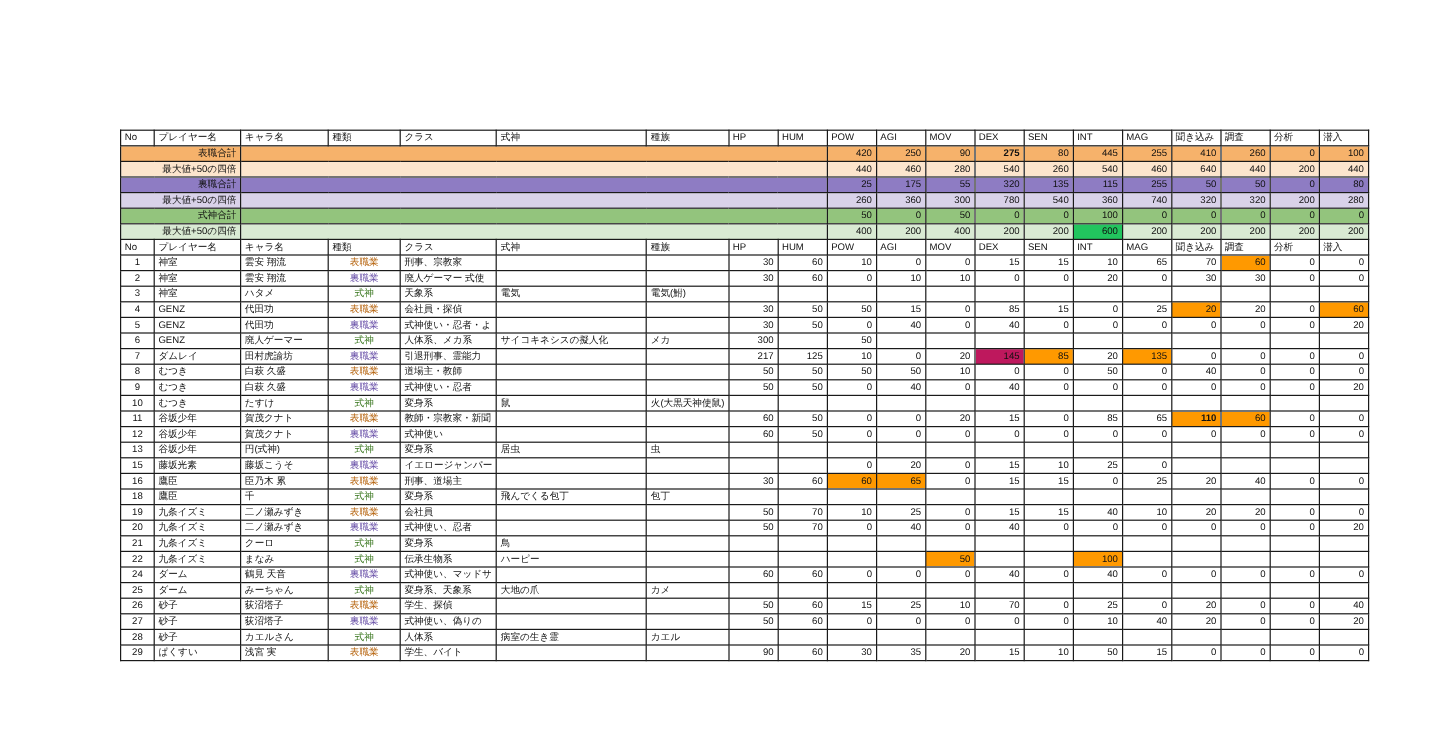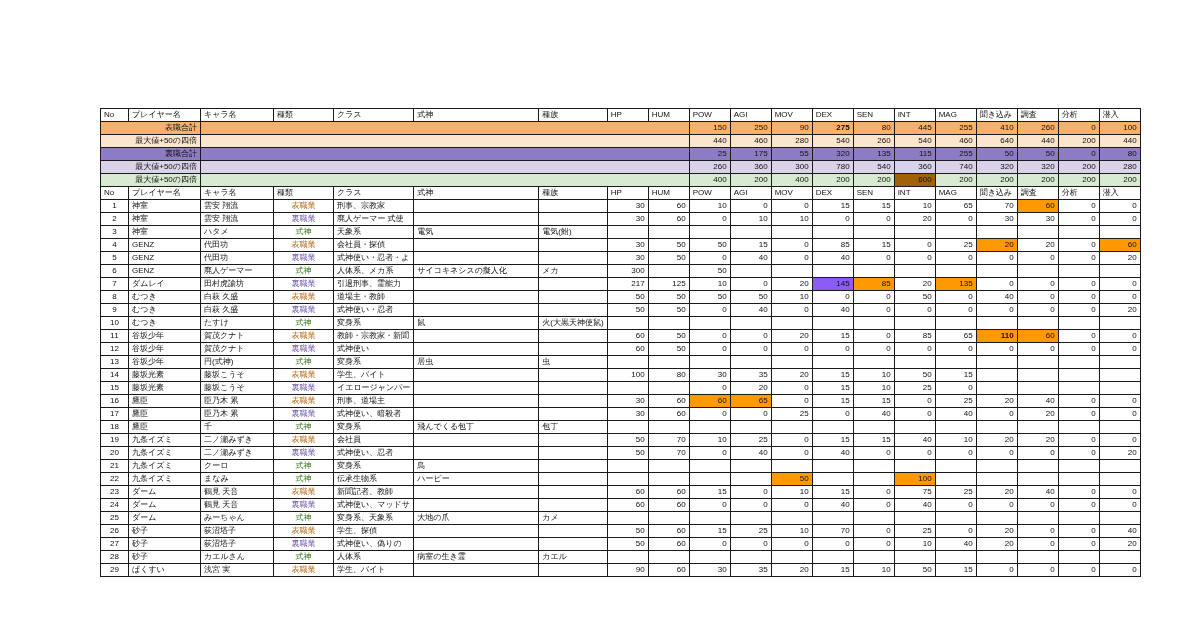--- a/index.html
+++ b/index.html
@@ -70,21 +70,21 @@
           <th class="colhead">INT</th>
           <th class="colhead">MAG</th>
           <th class="colhead">聞き込み</th>
           <th class="colhead">調査</th>
           <th class="colhead">分析</th>
           <th class="colhead">潜入</th>
         </tr>
         <tr>
           <td class="sum-label" colspan="2" style="background: rgb(246, 178, 107);">表職合計</td>
           <td colspan="7" style="background: rgb(246, 178, 107);"></td>
-          <td class="num" style="background: rgb(246, 178, 107);">150</td>
+          <td class="num" style="background: rgb(246, 178, 107);">420</td>
           <td class="num" style="background: rgb(246, 178, 107);">250</td>
           <td class="num" style="background: rgb(246, 178, 107);">90</td>
           <td class="num" style="background: rgb(246, 178, 107); font-weight: bold;">275</td>
           <td class="num" style="background: rgb(246, 178, 107);">80</td>
           <td class="num" style="background: rgb(246, 178, 107);">445</td>
           <td class="num" style="background: rgb(246, 178, 107);">255</td>
           <td class="num" style="background: rgb(246, 178, 107);">410</td>
           <td class="num" style="background: rgb(246, 178, 107);">260</td>
           <td class="num" style="background: rgb(246, 178, 107);">0</td>
           <td class="num" style="background: rgb(246, 178, 107);">100</td>
@@ -128,28 +128,43 @@
           <td class="num" style="background: rgb(217, 210, 233);">780</td>
           <td class="num" style="background: rgb(217, 210, 233);">540</td>
           <td class="num" style="background: rgb(217, 210, 233);">360</td>
           <td class="num" style="background: rgb(217, 210, 233);">740</td>
           <td class="num" style="background: rgb(217, 210, 233);">320</td>
           <td class="num" style="background: rgb(217, 210, 233);">320</td>
           <td class="num" style="background: rgb(217, 210, 233);">200</td>
           <td class="num" style="background: rgb(217, 210, 233);">280</td>
         </tr>
         <tr>
+          <td class="sum-label" colspan="2" style="background: rgb(147, 196, 125);">式神合計</td>
+          <td colspan="7" style="background: rgb(147, 196, 125);"></td>
+          <td class="num" style="background: rgb(147, 196, 125);">50</td>
+          <td class="num" style="background: rgb(147, 196, 125);">0</td>
+          <td class="num" style="background: rgb(147, 196, 125);">50</td>
+          <td class="num" style="background: rgb(147, 196, 125);">0</td>
+          <td class="num" style="background: rgb(147, 196, 125);">0</td>
+          <td class="num" style="background: rgb(147, 196, 125);">100</td>
+          <td class="num" style="background: rgb(147, 196, 125);">0</td>
+          <td class="num" style="background: rgb(147, 196, 125);">0</td>
+          <td class="num" style="background: rgb(147, 196, 125);">0</td>
+          <td class="num" style="background: rgb(147, 196, 125);">0</td>
+          <td class="num" style="background: rgb(147, 196, 125);">0</td>
+        </tr>
+        <tr>
           <td class="sum-label" colspan="2" style="background: rgb(217, 234, 211);">最大値+50の四倍</td>
           <td colspan="7" style="background: rgb(217, 234, 211);"></td>
           <td class="num" style="background: rgb(217, 234, 211);">400</td>
           <td class="num" style="background: rgb(217, 234, 211);">200</td>
           <td class="num" style="background: rgb(217, 234, 211);">400</td>
           <td class="num" style="background: rgb(217, 234, 211);">200</td>
           <td class="num" style="background: rgb(217, 234, 211);">200</td>
-          <td class="num" style="background: #a16207;">600</td>
+          <td class="num" style="background: #22c55e;">600</td>
           <td class="num" style="background: rgb(217, 234, 211);">200</td>
           <td class="num" style="background: rgb(217, 234, 211);">200</td>
           <td class="num" style="background: rgb(217, 234, 211);">200</td>
           <td class="num" style="background: rgb(217, 234, 211);">200</td>
           <td class="num" style="background: rgb(217, 234, 211);">200</td>
         </tr>
         <tr>
           <th class="colhead">No</th>
           <th class="colhead">プレイヤー名</th>
           <th class="colhead">キャラ名</th>
@@ -309,21 +324,21 @@
           <td>田村虎諭坊</td>
           <td class="type-cell" style="color: rgb(103, 78, 167);">裏職業</td>
           <td>引退刑事、霊能力</td>
           <td></td>
           <td></td>
           <td class="num">217</td>
           <td class="num">125</td>
           <td class="num">10</td>
           <td class="num">0</td>
           <td class="num">20</td>
-          <td class="num" style="background: #8b5cf6;">145</td>
+          <td class="num" style="background: #be185d;">145</td>
           <td class="num" style="background: rgb(255, 153, 0);">85</td>
           <td class="num">20</td>
           <td class="num" style="background: rgb(255, 153, 0);">135</td>
           <td class="num">0</td>
           <td class="num">0</td>
           <td class="num">0</td>
           <td class="num">0</td>
         </tr>
         <tr>
           <td class="ctr">8</td>
@@ -451,42 +466,20 @@
           <td class="num"></td>
           <td class="num"></td>
           <td class="num"></td>
           <td class="num"></td>
           <td class="num"></td>
           <td class="num"></td>
           <td class="num"></td>
           <td class="num"></td>
         </tr>
         <tr>
-          <td class="ctr">14</td>
-          <td>藤坂光素</td>
-          <td>藤坂こうそ</td>
-          <td class="type-cell" style="color: rgb(180, 95, 6);">表職業</td>
-          <td>学生、バイト</td>
-          <td></td>
-          <td></td>
-          <td class="num">100</td>
-          <td class="num">80</td>
-          <td class="num">30</td>
-          <td class="num">35</td>
-          <td class="num">20</td>
-          <td class="num">15</td>
-          <td class="num">10</td>
-          <td class="num">50</td>
-          <td class="num">15</td>
-          <td class="num"></td>
-          <td class="num"></td>
-          <td class="num"></td>
-          <td class="num"></td>
-        </tr>
-        <tr>
           <td class="ctr">15</td>
           <td>藤坂光素</td>
           <td>藤坂こうそ</td>
           <td class="type-cell" style="color: rgb(103, 78, 167);">裏職業</td>
           <td>イエロージャンパー</td>
           <td></td>
           <td></td>
           <td class="num"></td>
           <td class="num"></td>
           <td class="num">0</td>
@@ -517,42 +510,20 @@
           <td class="num">15</td>
           <td class="num">15</td>
           <td class="num">0</td>
           <td class="num">25</td>
           <td class="num">20</td>
           <td class="num">40</td>
           <td class="num">0</td>
           <td class="num">0</td>
         </tr>
         <tr>
-          <td class="ctr">17</td>
-          <td>鷹臣</td>
-          <td>臣乃木 累</td>
-          <td class="type-cell" style="color: rgb(103, 78, 167);">裏職業</td>
-          <td>式神使い、暗殺者</td>
-          <td></td>
-          <td></td>
-          <td class="num">30</td>
-          <td class="num">60</td>
-          <td class="num">0</td>
-          <td class="num">0</td>
-          <td class="num">25</td>
-          <td class="num">0</td>
-          <td class="num">40</td>
-          <td class="num">0</td>
-          <td class="num">40</td>
-          <td class="num">0</td>
-          <td class="num">20</td>
-          <td class="num">0</td>
-          <td class="num">0</td>
-        </tr>
-        <tr>
           <td class="ctr">18</td>
           <td>鷹臣</td>
           <td>千</td>
           <td class="type-cell" style="color: rgb(56, 118, 29);">式神</td>
           <td>変身系</td>
           <td>飛んでくる包丁</td>
           <td>包丁</td>
           <td class="num"></td>
           <td class="num"></td>
           <td class="num"></td>
@@ -649,42 +620,20 @@
           <td class="num"></td>
           <td class="num"></td>
           <td class="num" style="background: rgb(255, 153, 0);">100</td>
           <td class="num"></td>
           <td class="num"></td>
           <td class="num"></td>
           <td class="num"></td>
           <td class="num"></td>
         </tr>
         <tr>
-          <td class="ctr">23</td>
-          <td>ダーム</td>
-          <td>鶴見 天音</td>
-          <td class="type-cell" style="color: rgb(180, 95, 6);">表職業</td>
-          <td>新聞記者、教師</td>
-          <td></td>
-          <td></td>
-          <td class="num">60</td>
-          <td class="num">60</td>
-          <td class="num">15</td>
-          <td class="num">0</td>
-          <td class="num">10</td>
-          <td class="num">15</td>
-          <td class="num">0</td>
-          <td class="num">75</td>
-          <td class="num">25</td>
-          <td class="num">20</td>
-          <td class="num">40</td>
-          <td class="num">0</td>
-          <td class="num">0</td>
-        </tr>
-        <tr>
           <td class="ctr">24</td>
           <td>ダーム</td>
           <td>鶴見 天音</td>
           <td class="type-cell" style="color: rgb(103, 78, 167);">裏職業</td>
           <td>式神使い、マッドサ</td>
           <td></td>
           <td></td>
           <td class="num">60</td>
           <td class="num">60</td>
           <td class="num">0</td>

